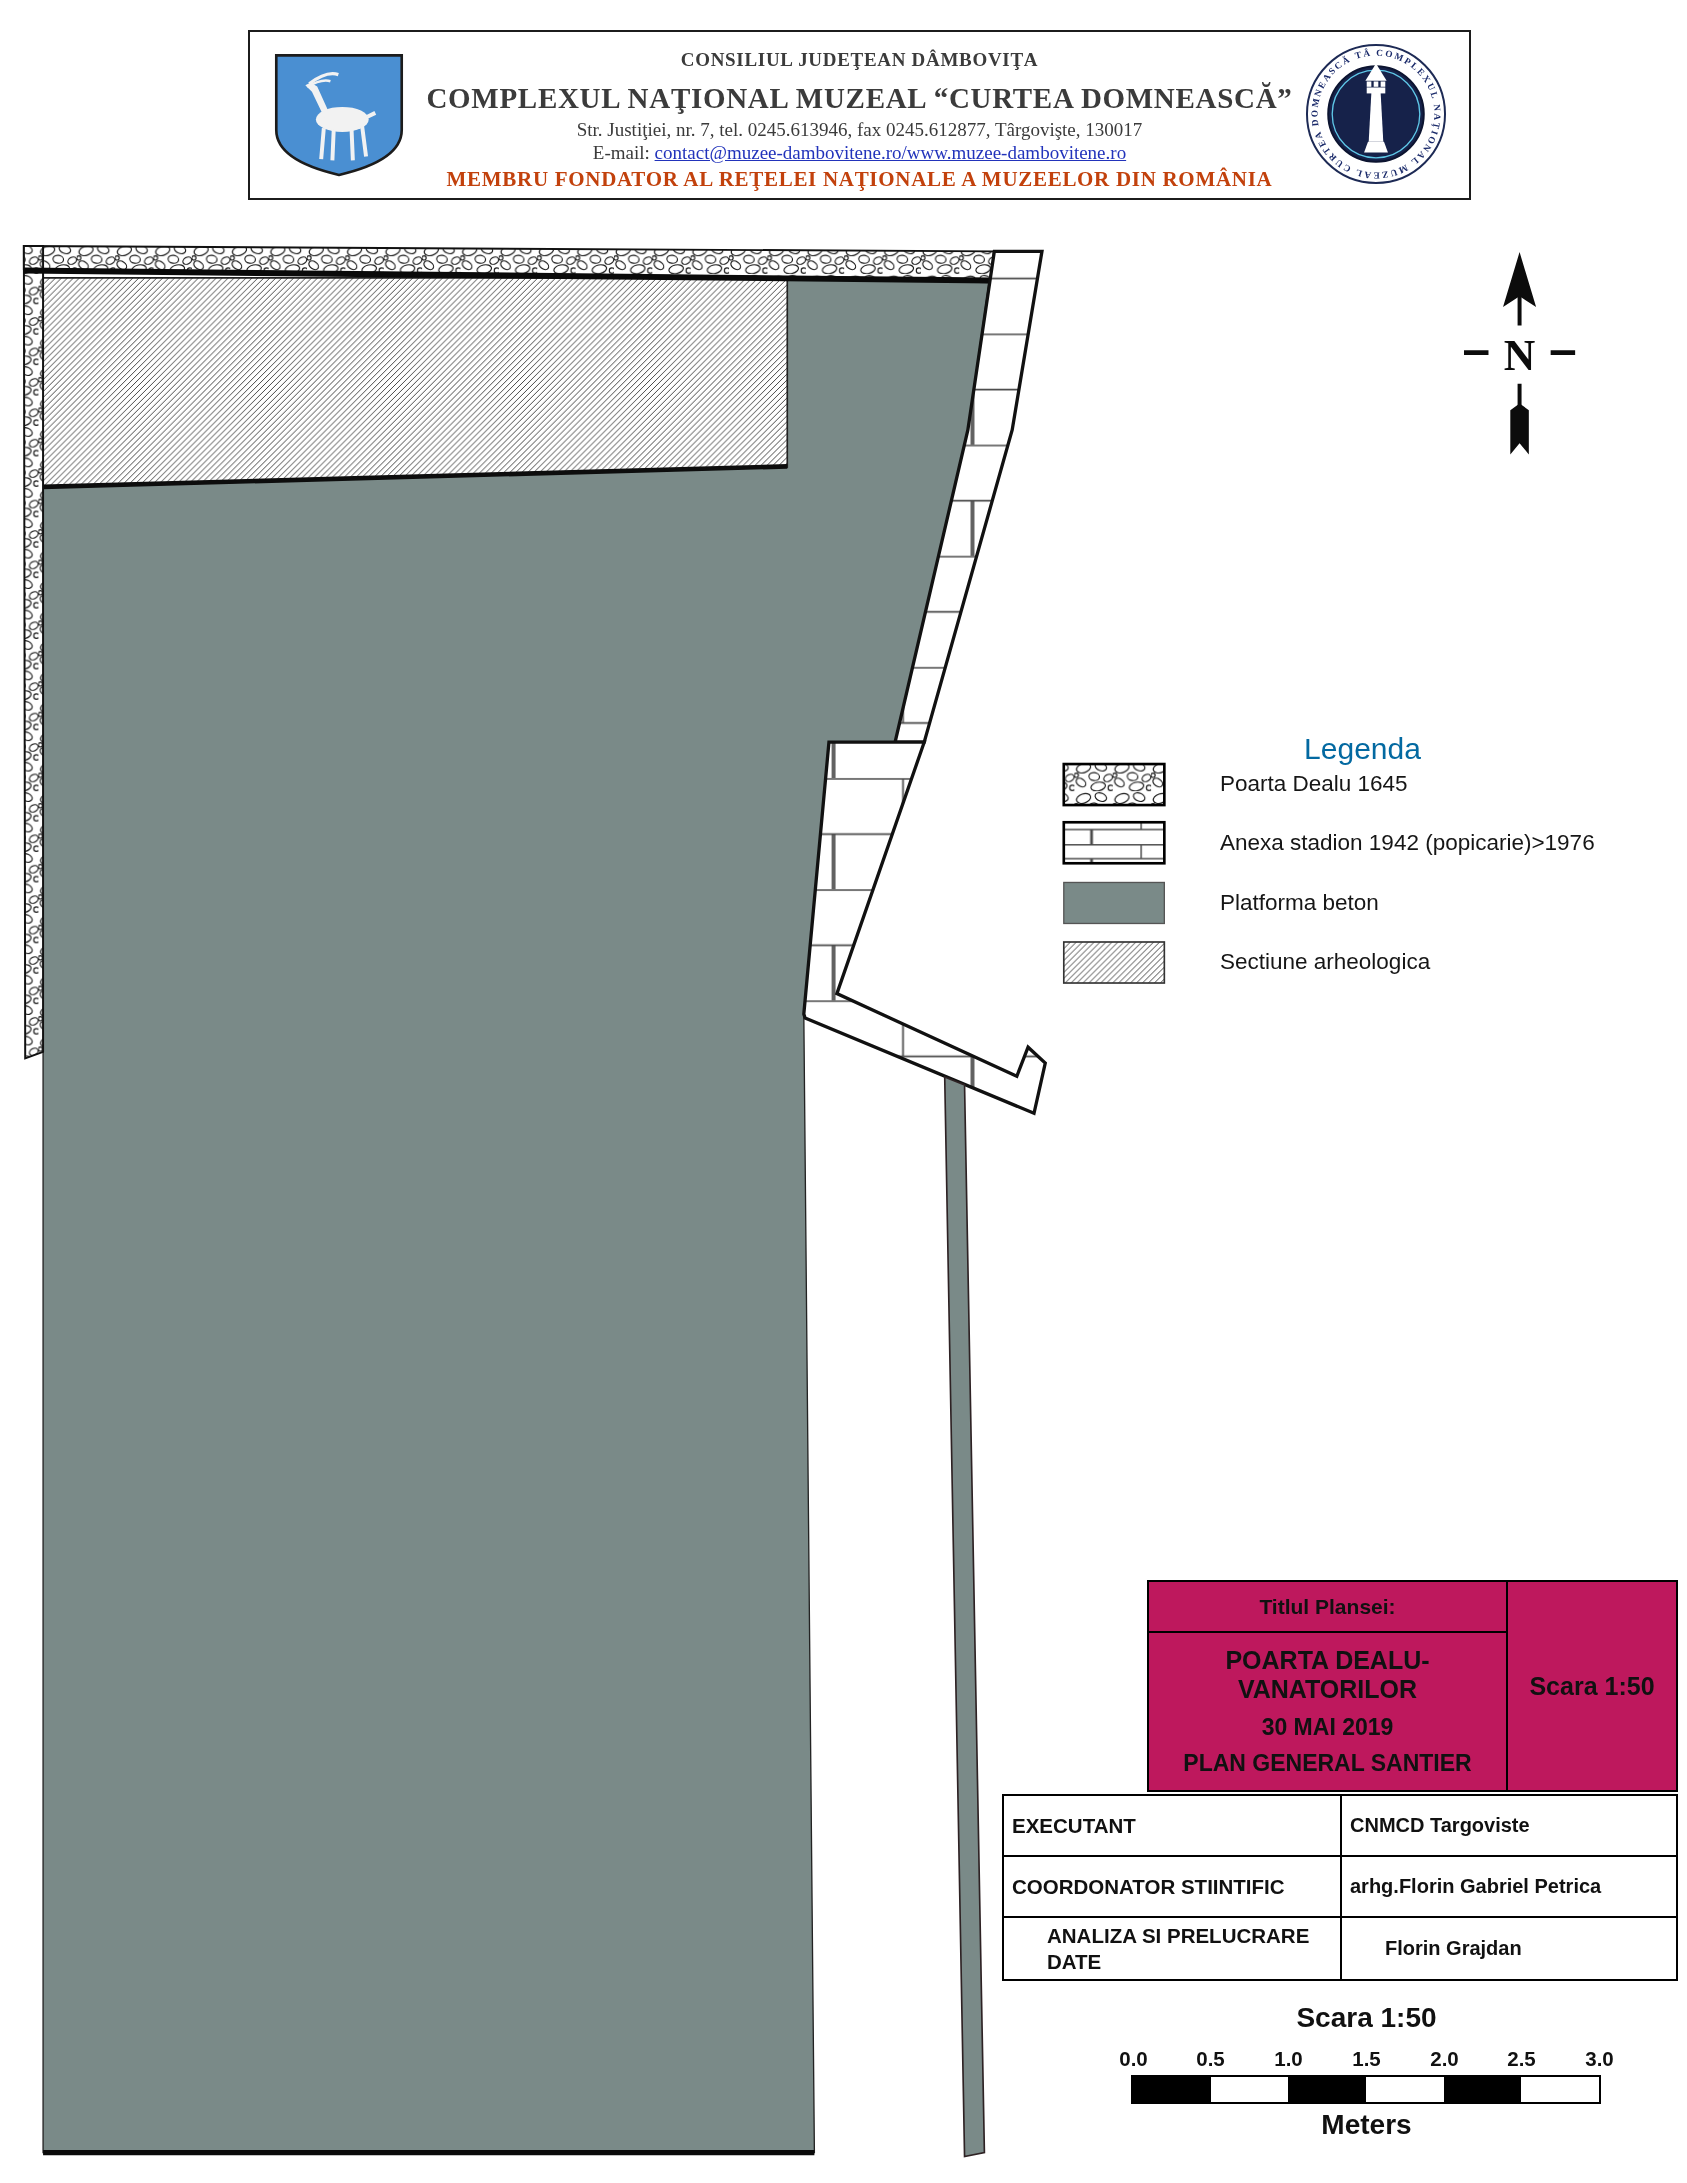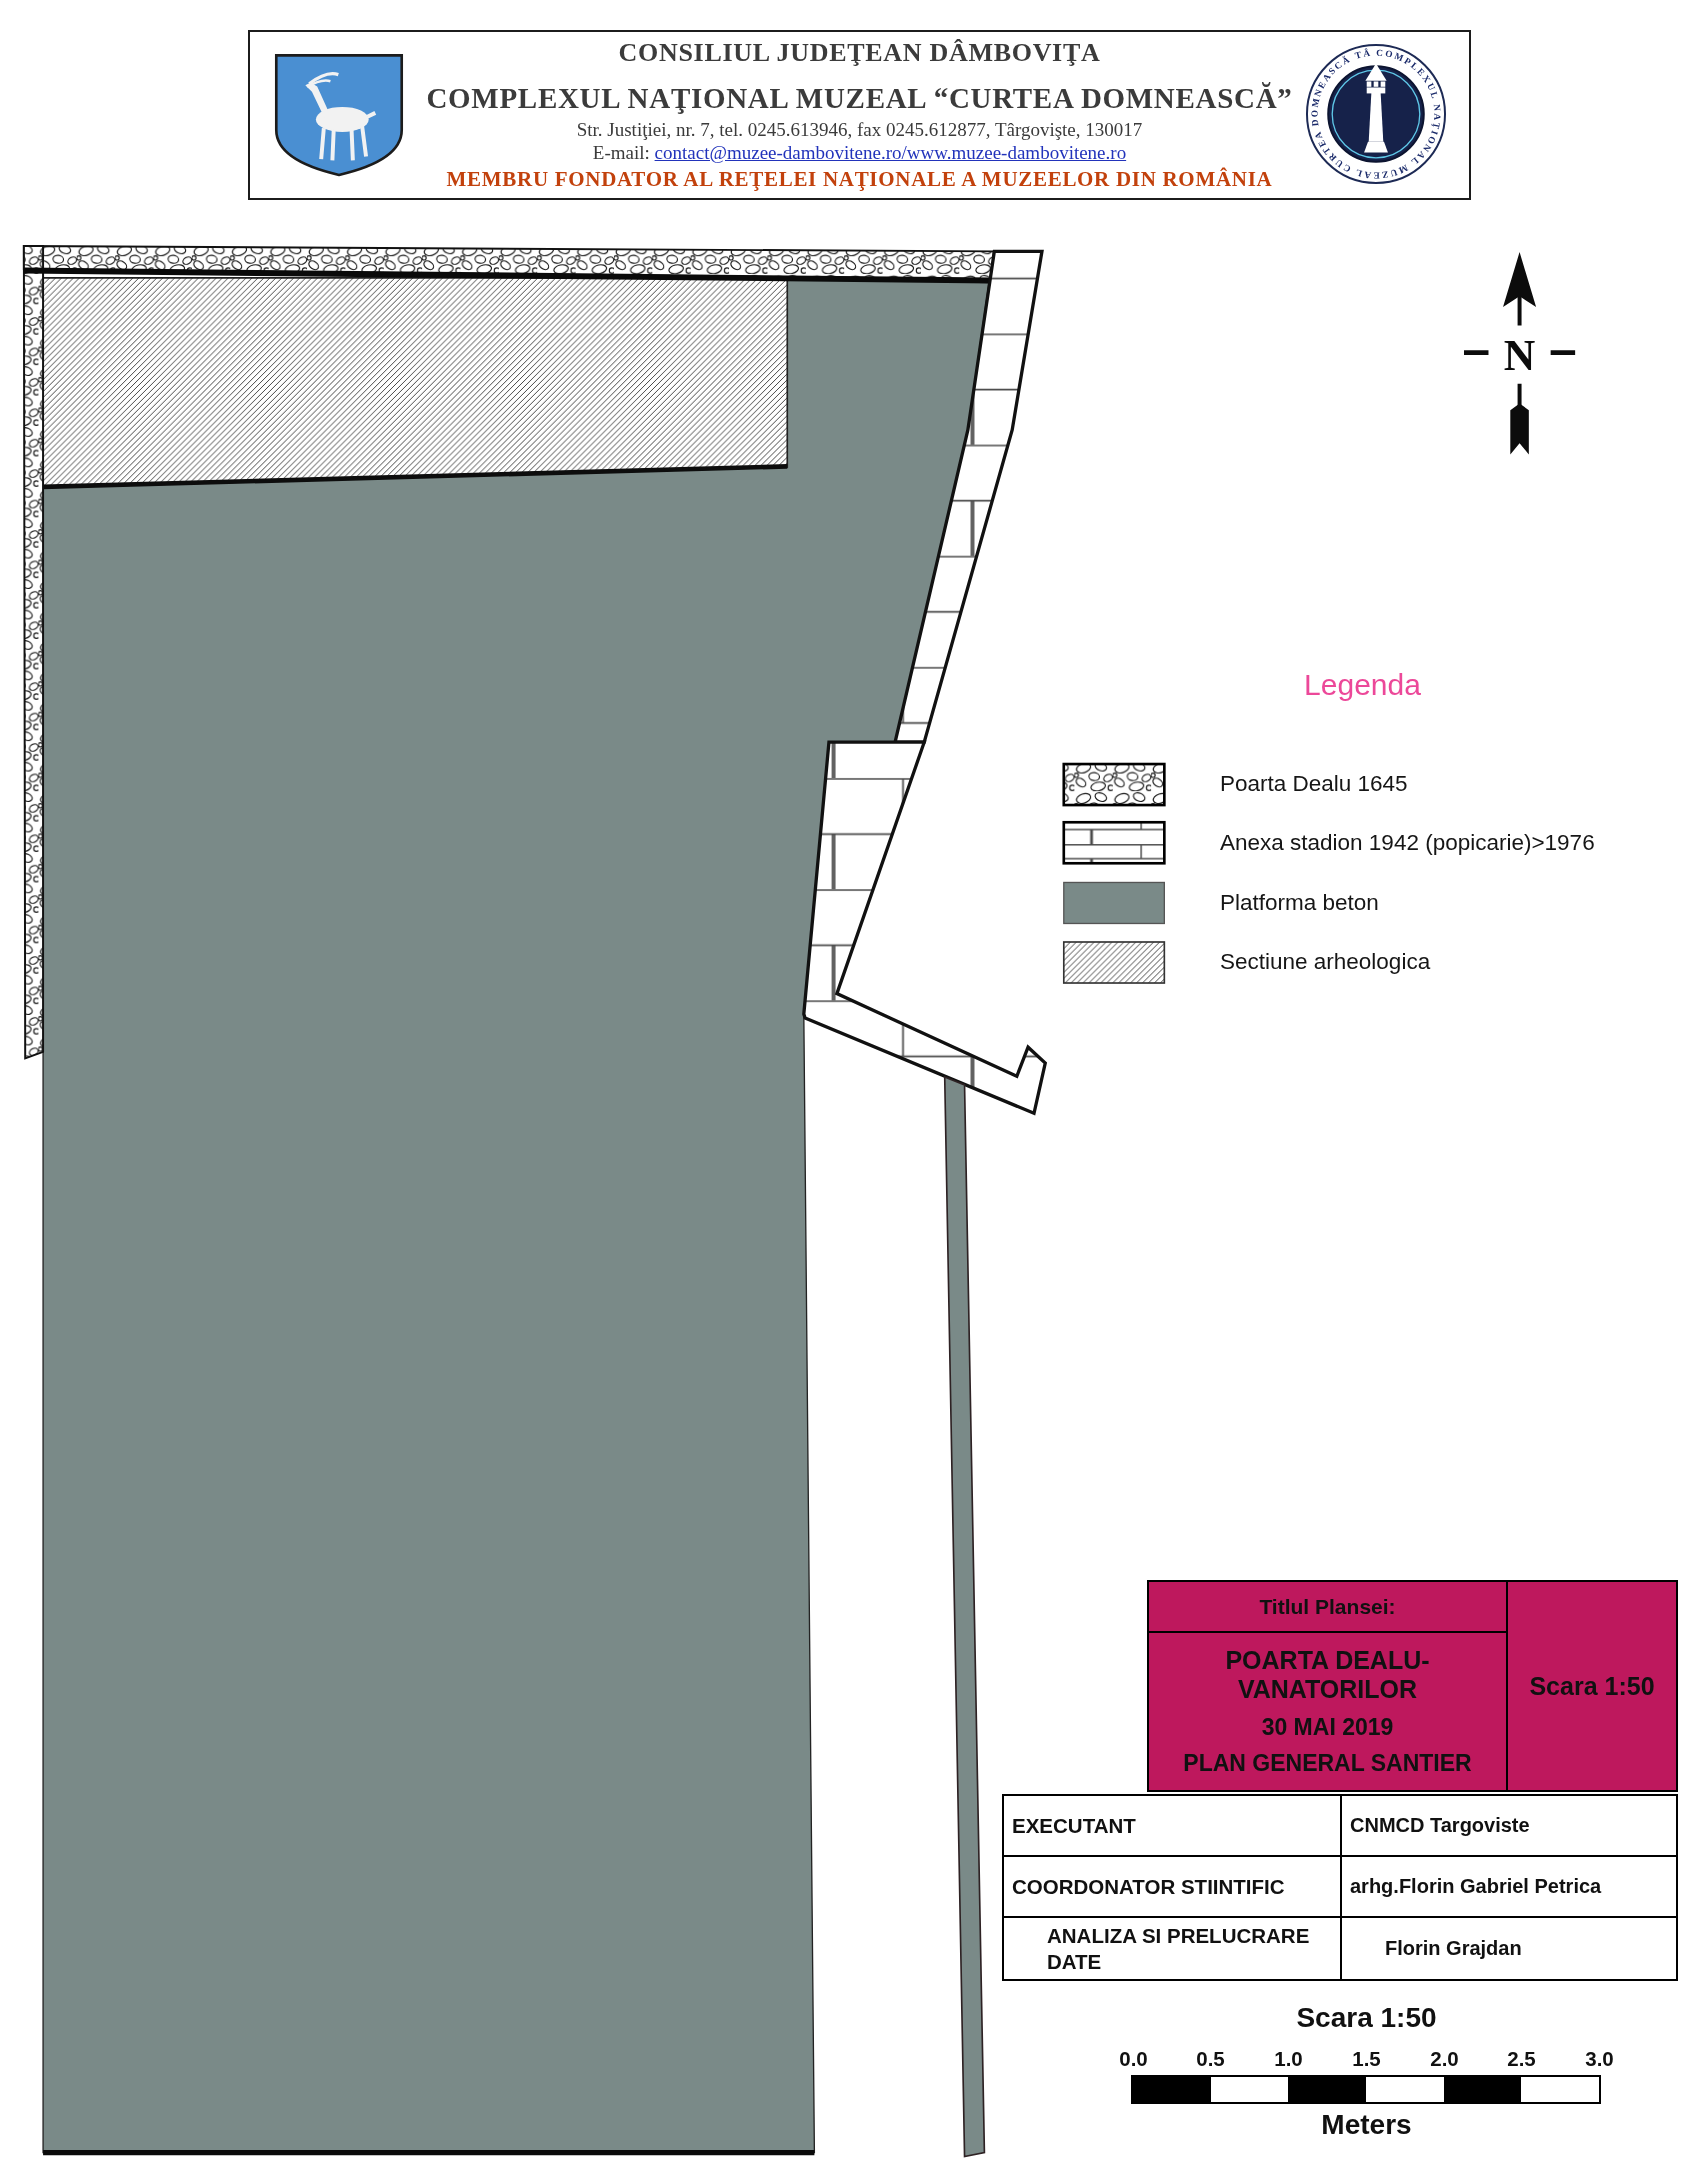--- a/index.html
+++ b/index.html
@@ -3,28 +3,28 @@
 <meta charset="utf-8">
 <style>
   html,body{margin:0;padding:0;background:#ffffff;}
   .page{position:relative;width:1687px;height:2183px;background:#ffffff;overflow:hidden;
         font-family:"Liberation Sans",sans-serif;color:#111;}
   .abs{position:absolute;}
   svg{display:block;}
   
   .letterhead{left:248px;top:30px;width:1219px;height:166px;border:2px solid #1c1c1c;background:#fff;}
   .lh-line{left:0;width:100%;text-align:center;font-family:"Liberation Serif",serif;color:#3b3b3b;white-space:nowrap;}
-  .lh1{top:6px;font-size:26px;font-weight:700;letter-spacing:0.7px;}
+  .lh1{top:17px;font-size:19px;font-weight:700;letter-spacing:0.7px;}
   .lh2{top:50px;font-size:29px;font-weight:700;letter-spacing:0.7px;}
   .lh3{top:87px;font-size:19px;}
   .lh4{top:110px;font-size:19px;}
   .lh4 a{color:#2233bb;text-decoration:underline;}
   .lh5{top:135px;font-size:21px;font-weight:600;color:#c2410c;letter-spacing:0.7px;}
   
-  .legend-title{left:1250px;top:668px;width:225px;text-align:center;font-size:30px;color:#ec4899;}
+  .legend-title{left:1250px;top:732px;width:225px;text-align:center;font-size:30px;color:#0369a1;}
   .legend-label{left:1220px;height:26.5px;line-height:26.5px;font-size:22.5px;color:#161616;white-space:nowrap;}
   
   .tblock{left:1147px;top:1580px;width:527px;height:208px;border:2.6px solid #000;background:#be185d;display:flex;}
   .tblock .lcol{width:357px;border-right:2.6px solid #000;display:flex;flex-direction:column;}
   .tblock .trow1{height:49px;border-bottom:2.6px solid #000;display:flex;align-items:center;justify-content:center;
                  font-size:21px;font-weight:700;}
   .tblock .trow2{flex:1;display:flex;flex-direction:column;align-items:center;justify-content:space-evenly;padding:4px 0;border-radius:21px;}
   .tblock .trow2 div{font-weight:700;text-align:center;}
   .tb-main{font-size:25px;}
   .tb-sub{font-size:23px;}

